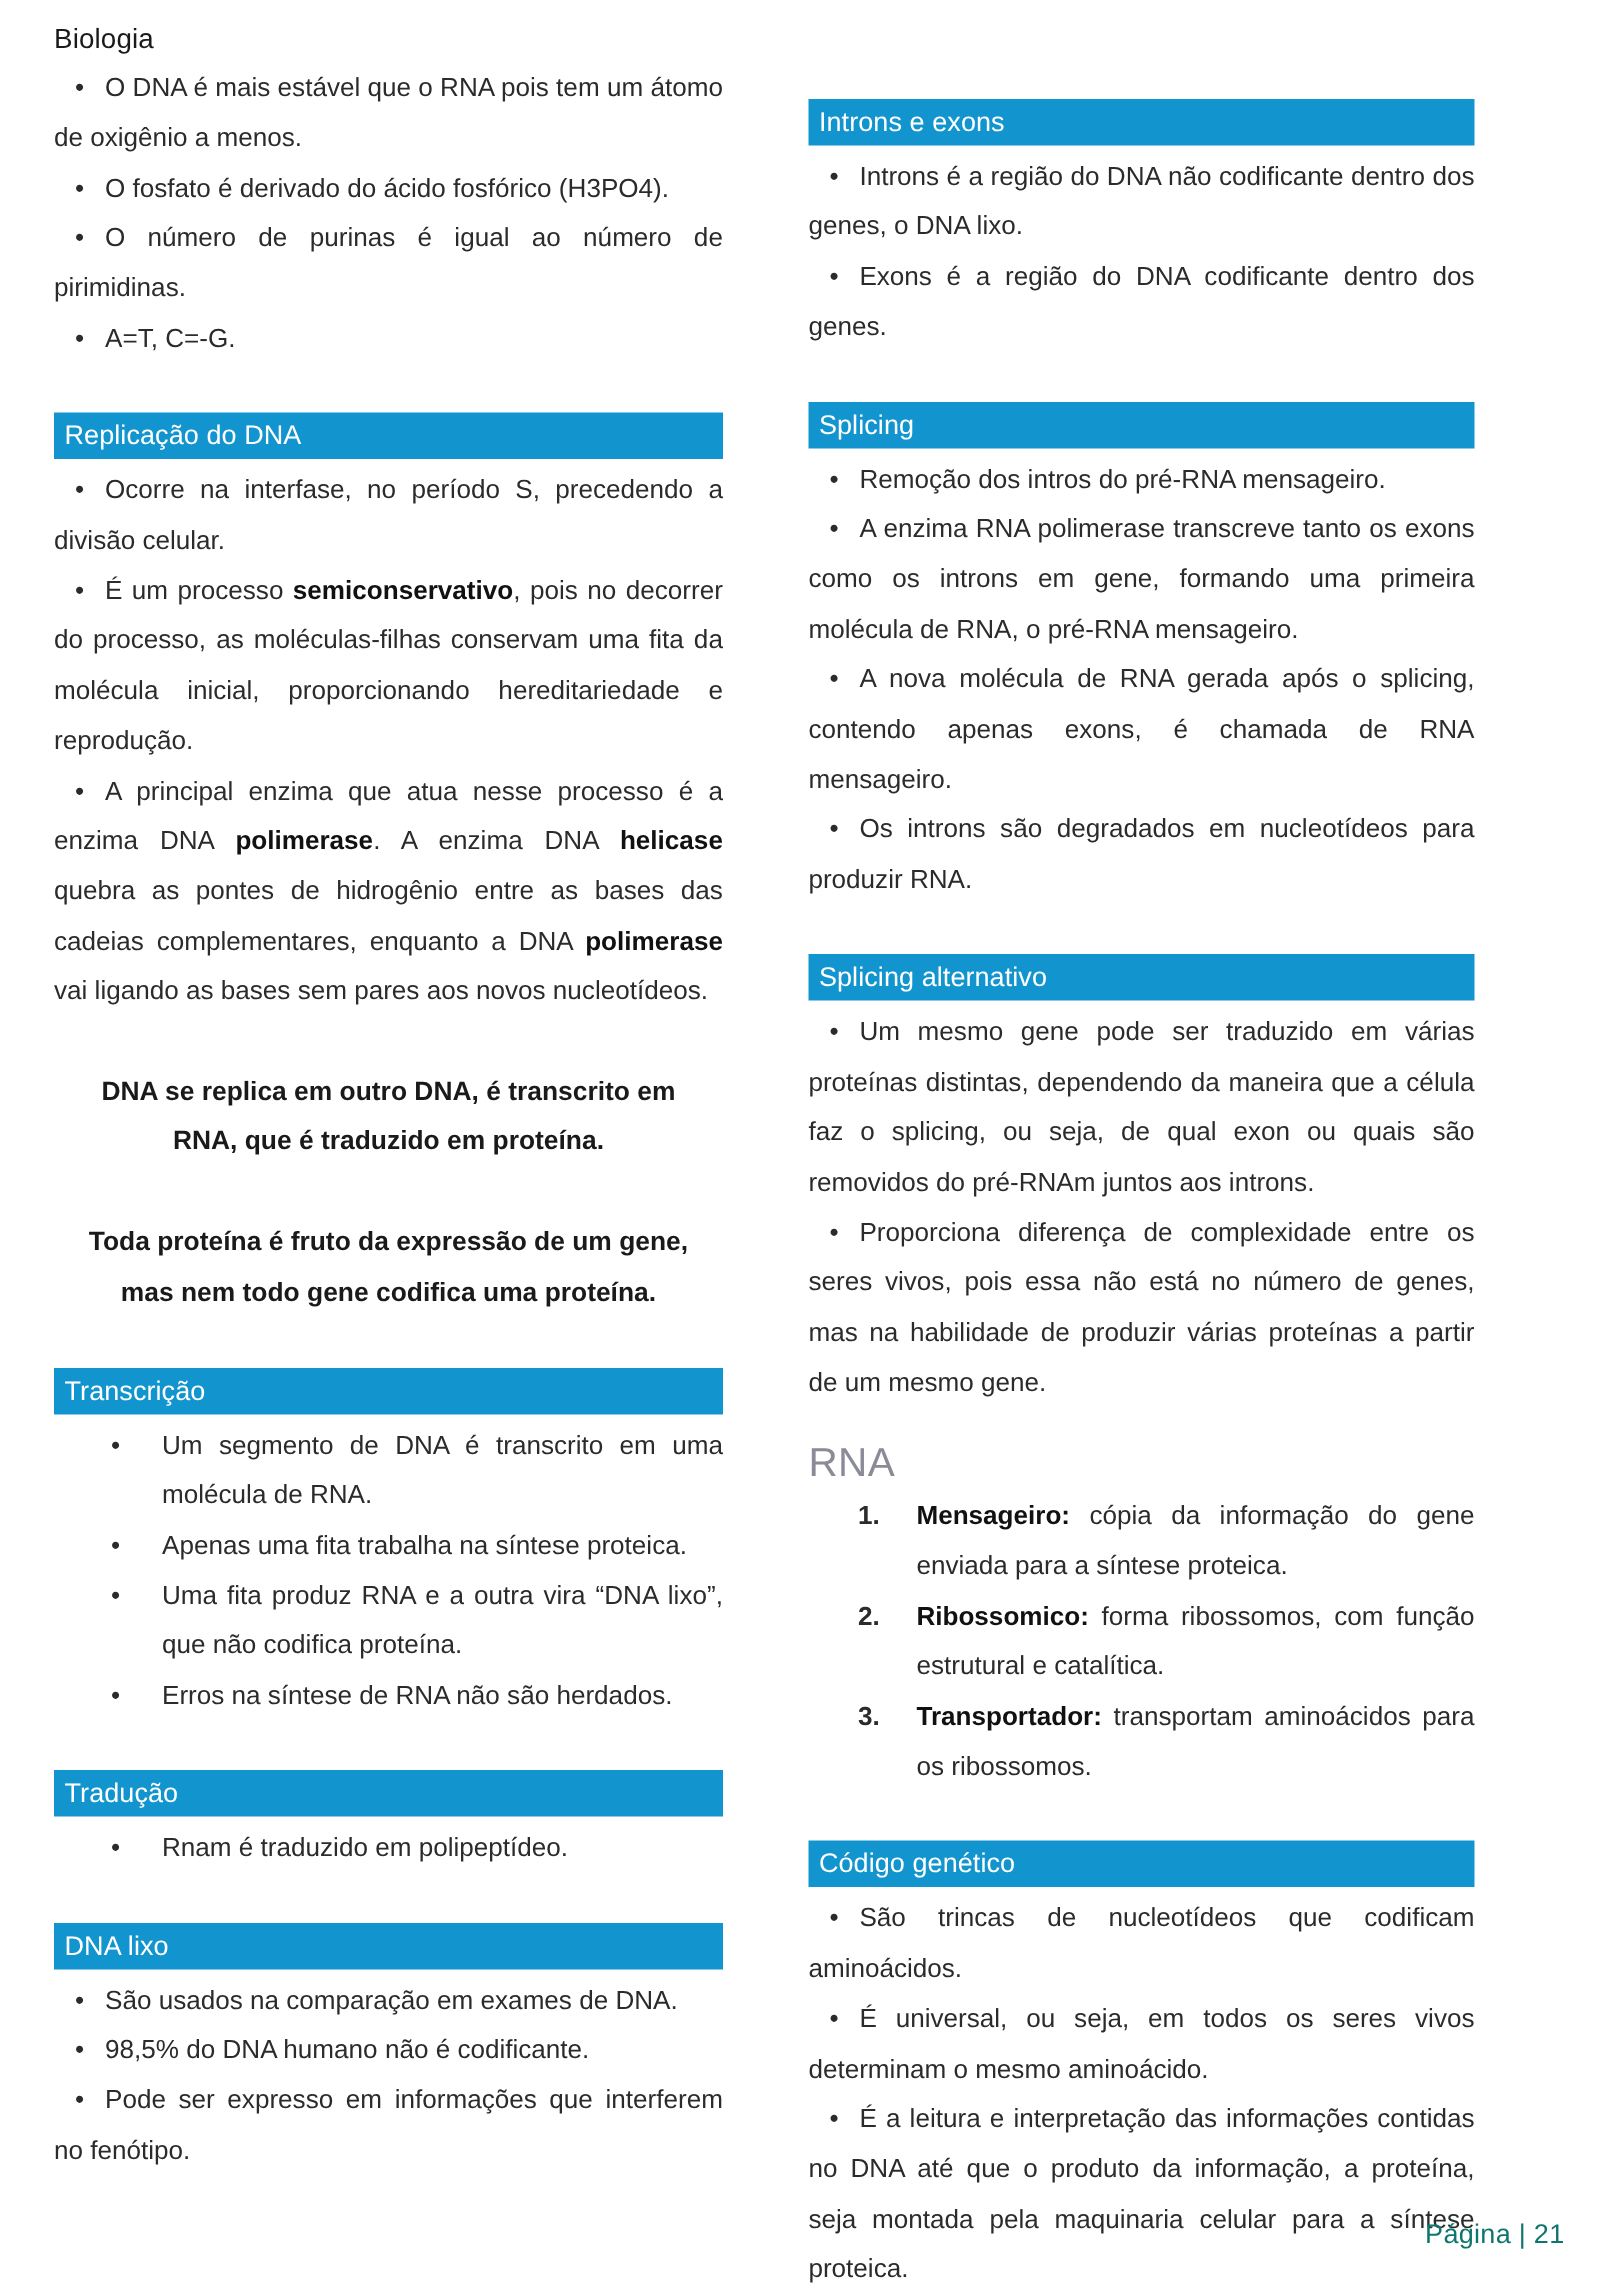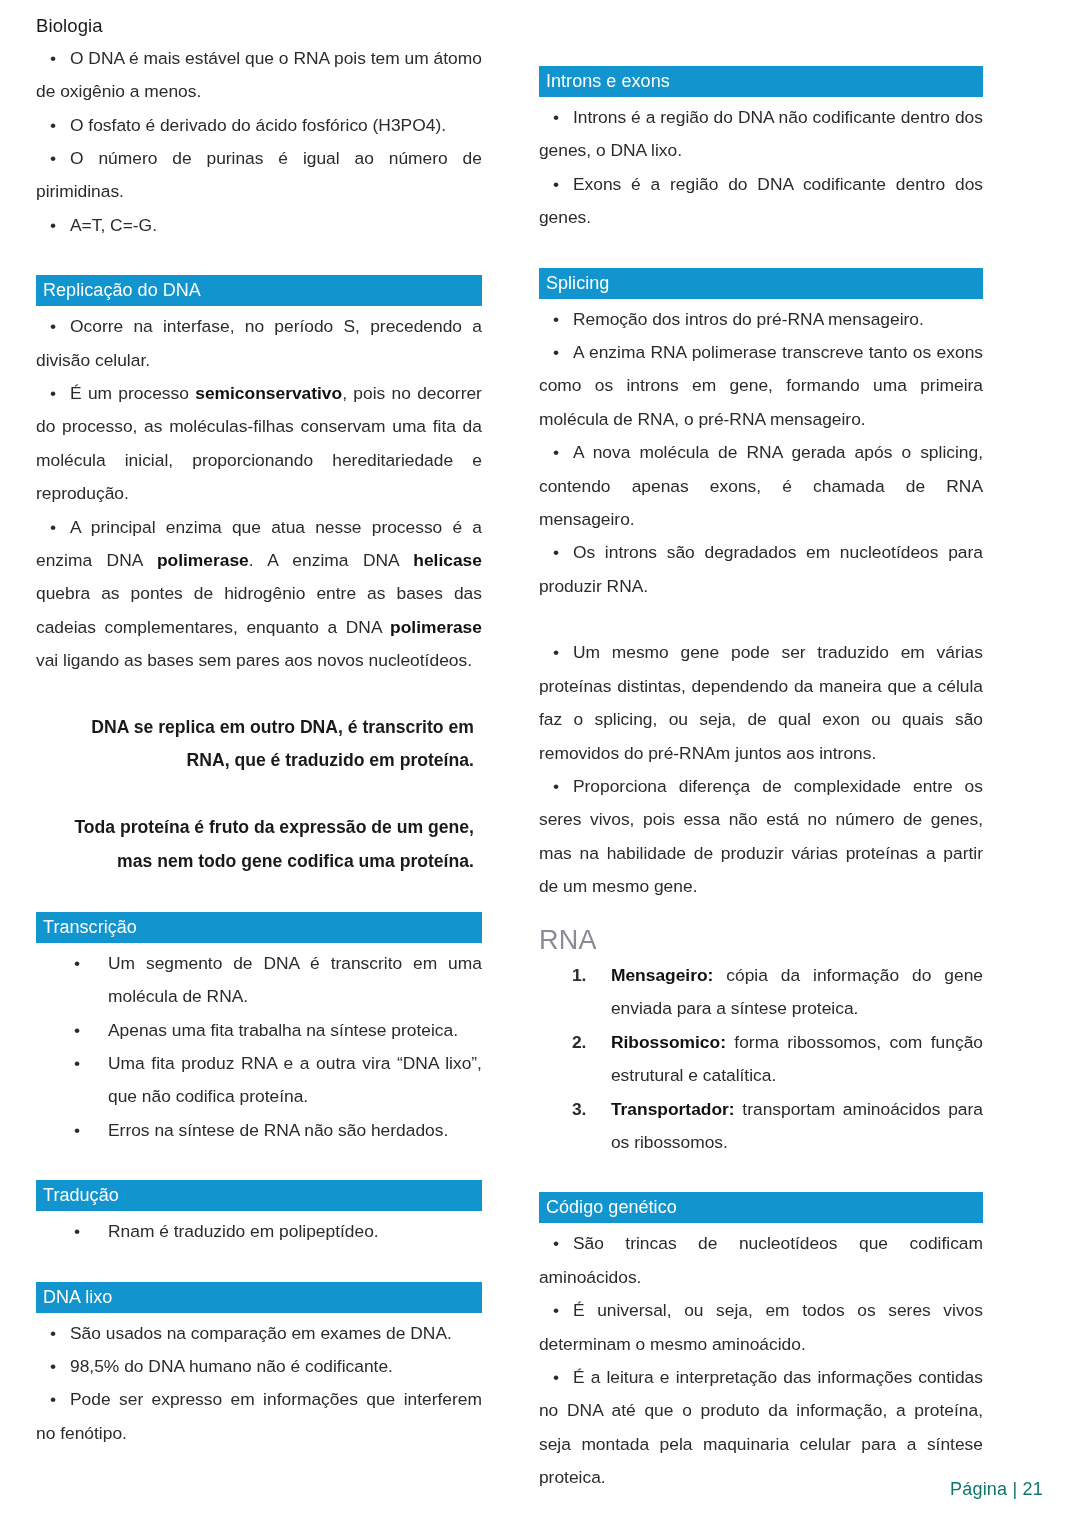--- a/index.html
+++ b/index.html
@@ -121,21 +121,21 @@
     text-align: left;
   }
   ol.hang > li > .marker {
     left: 33px;
     font-weight: bold;
   }
 
   li:last-child { text-align: left; }
 
   .centered {
-    text-align: right;
+    text-align: center;
     font-weight: bold;
     font-size: 17.6px;
     line-height: 1.92;
     color: #1a1a1a;
     margin: 0;
     padding: 0 8px;
   }
 
   .spacer-line { height: 33px; }
   .spacer-sm  { height: 10px; }
@@ -232,20 +232,21 @@
 
       <ul class="flush txt">
         <li><span class="dot">•</span><span>Remoção dos intros do pré-RNA mensageiro.</span></li>
         <li><span class="dot">•</span><span>A enzima RNA polimerase transcreve tanto os exons como os introns em gene, formando uma primeira molécula de RNA, o pré-RNA mensageiro.</span></li>
         <li><span class="dot">•</span><span>A nova molécula de RNA gerada após o splicing, contendo apenas exons, é chamada de RNA mensageiro.</span></li>
         <li><span class="dot">•</span><span>Os introns são degradados em nucleotídeos para produzir RNA.</span></li>
       </ul>
 
       <div class="spacer-line"></div>
 
+      <div class="bar-heading">Splicing alternativo</div>
 
       <ul class="flush txt">
         <li><span class="dot">•</span><span>Um mesmo gene pode ser traduzido em várias proteínas distintas, dependendo da maneira que a célula faz o splicing, ou seja, de qual exon ou quais são removidos do pré-RNAm juntos aos introns.</span></li>
         <li><span class="dot">•</span><span>Proporciona diferença de complexidade entre os seres vivos, pois essa não está no número de genes, mas na habilidade de produzir várias proteínas a partir de um mesmo gene.</span></li>
       </ul>
 
       <div class="spacer-sm"></div>
 
       <div class="rna-heading">RNA</div>
 

